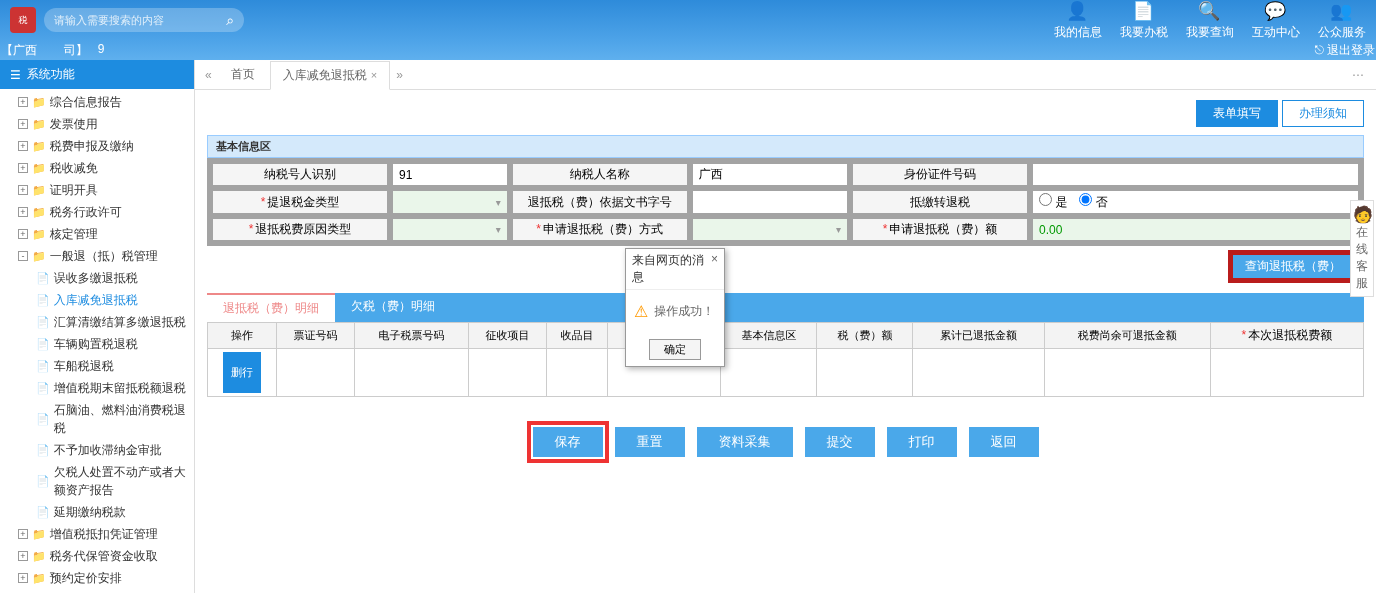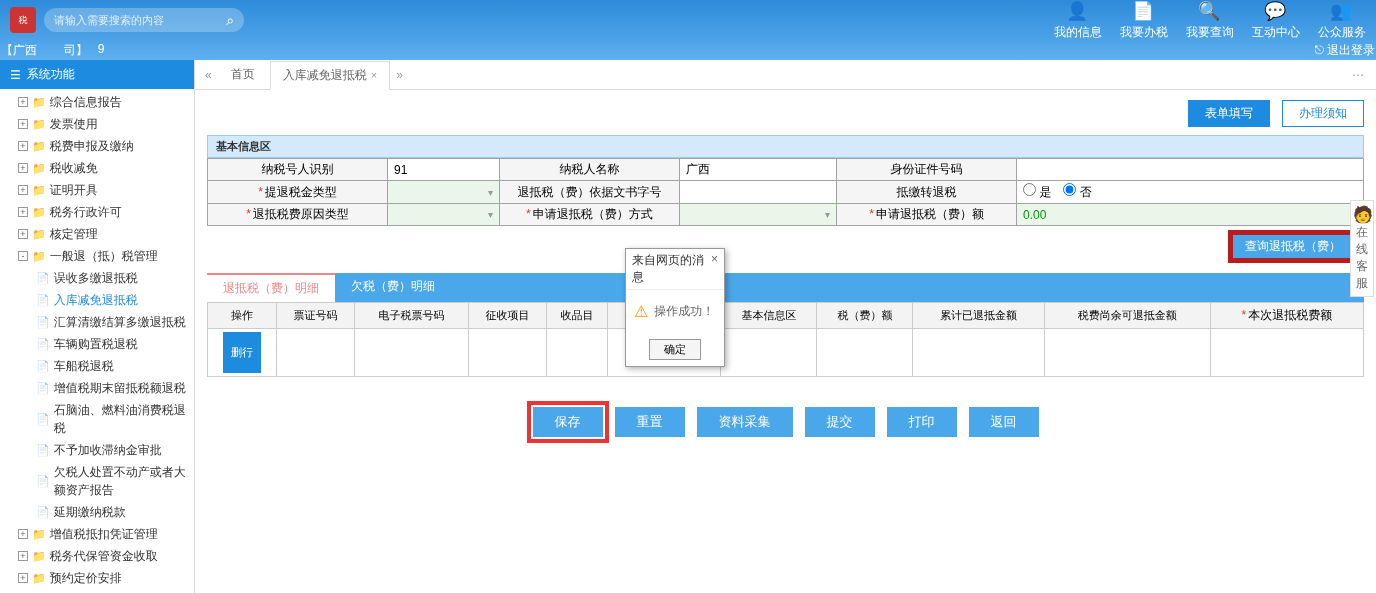--- a/index.html
+++ b/index.html
@@ -28,28 +28,28 @@
 .folder{color:#6aadee;font-size:11px}
 .file{color:#999;font-size:11px}
 .content{flex:1;background:#fff;display:flex;flex-direction:column}
 .tabs-bar{height:30px;border-bottom:1px solid #ddd;display:flex;align-items:center;padding:0 6px;gap:2px}
 .tab-nav{color:#999;cursor:pointer;padding:0 4px}
 .tab{padding:5px 12px;border:1px solid transparent;cursor:pointer;font-size:12px;color:#666;display:flex;align-items:center;gap:4px}
 .tab.active{border:1px solid #ddd;border-bottom:1px solid #fff;background:#fff;margin-bottom:-1px}
 .tab-close{color:#999;font-size:11px}
 .more{margin-left:auto;color:#999;cursor:pointer;padding:0 6px}
 .page{flex:1;padding:10px 12px;overflow:auto;position:relative}
-.page-toolbar{display:flex;justify-content:flex-end;gap:12px;margin-bottom:8px}
+.page-toolbar{display:flex;justify-content:flex-end;gap:4px;margin-bottom:8px}
 .tool-btn{padding:4px 16px;border:1px solid #1d8ce0;cursor:pointer;font-size:12px}
 .tool-btn.primary{background:#1d8ce0;color:#fff}
 .tool-btn.secondary{background:#fff;color:#1d8ce0}
 .page-title{text-align:center;font-size:18px;font-weight:bold;margin:8px 0 12px}
 .section-head{background:#d4e9fb;border:1px solid #9cf;padding:3px 8px;font-size:11px;color:#333;font-weight:bold}
 table.form{width:100%;border-collapse:collapse}
-table.form td{border:1px solid #a3a3a3;padding:2px 6px;font-size:12px;height:20px;vertical-align:middle}
+table.form td{border:6px solid #a3a3a3;padding:2px 6px;font-size:12px;height:20px;vertical-align:middle}
 table.form td.label{background:#f5f5f5;text-align:center;width:180px}
 table.form td.value{background:#fff}
 table.form td.req{background:#eaf6ea}
 .star{color:#e33;margin-right:2px}
 .radio-group{display:flex;gap:12px;align-items:center}
 .sub-tabs{display:flex;background:#4aa8ea;margin-top:6px}
 .sub-tab{padding:5px 16px;color:#fff;cursor:pointer;font-size:12px}
 .sub-tab.active{background:#fff;color:#e88;border-top:2px solid #e88}
 .sub-tab.inactive{color:#fff}
 .query-btn{margin-left:auto;background:#4aa8ea;color:#fff;border:5px solid #b91c1c;padding:3px 12px;cursor:pointer;font-size:12px;align-self:center;margin-right:6px}

